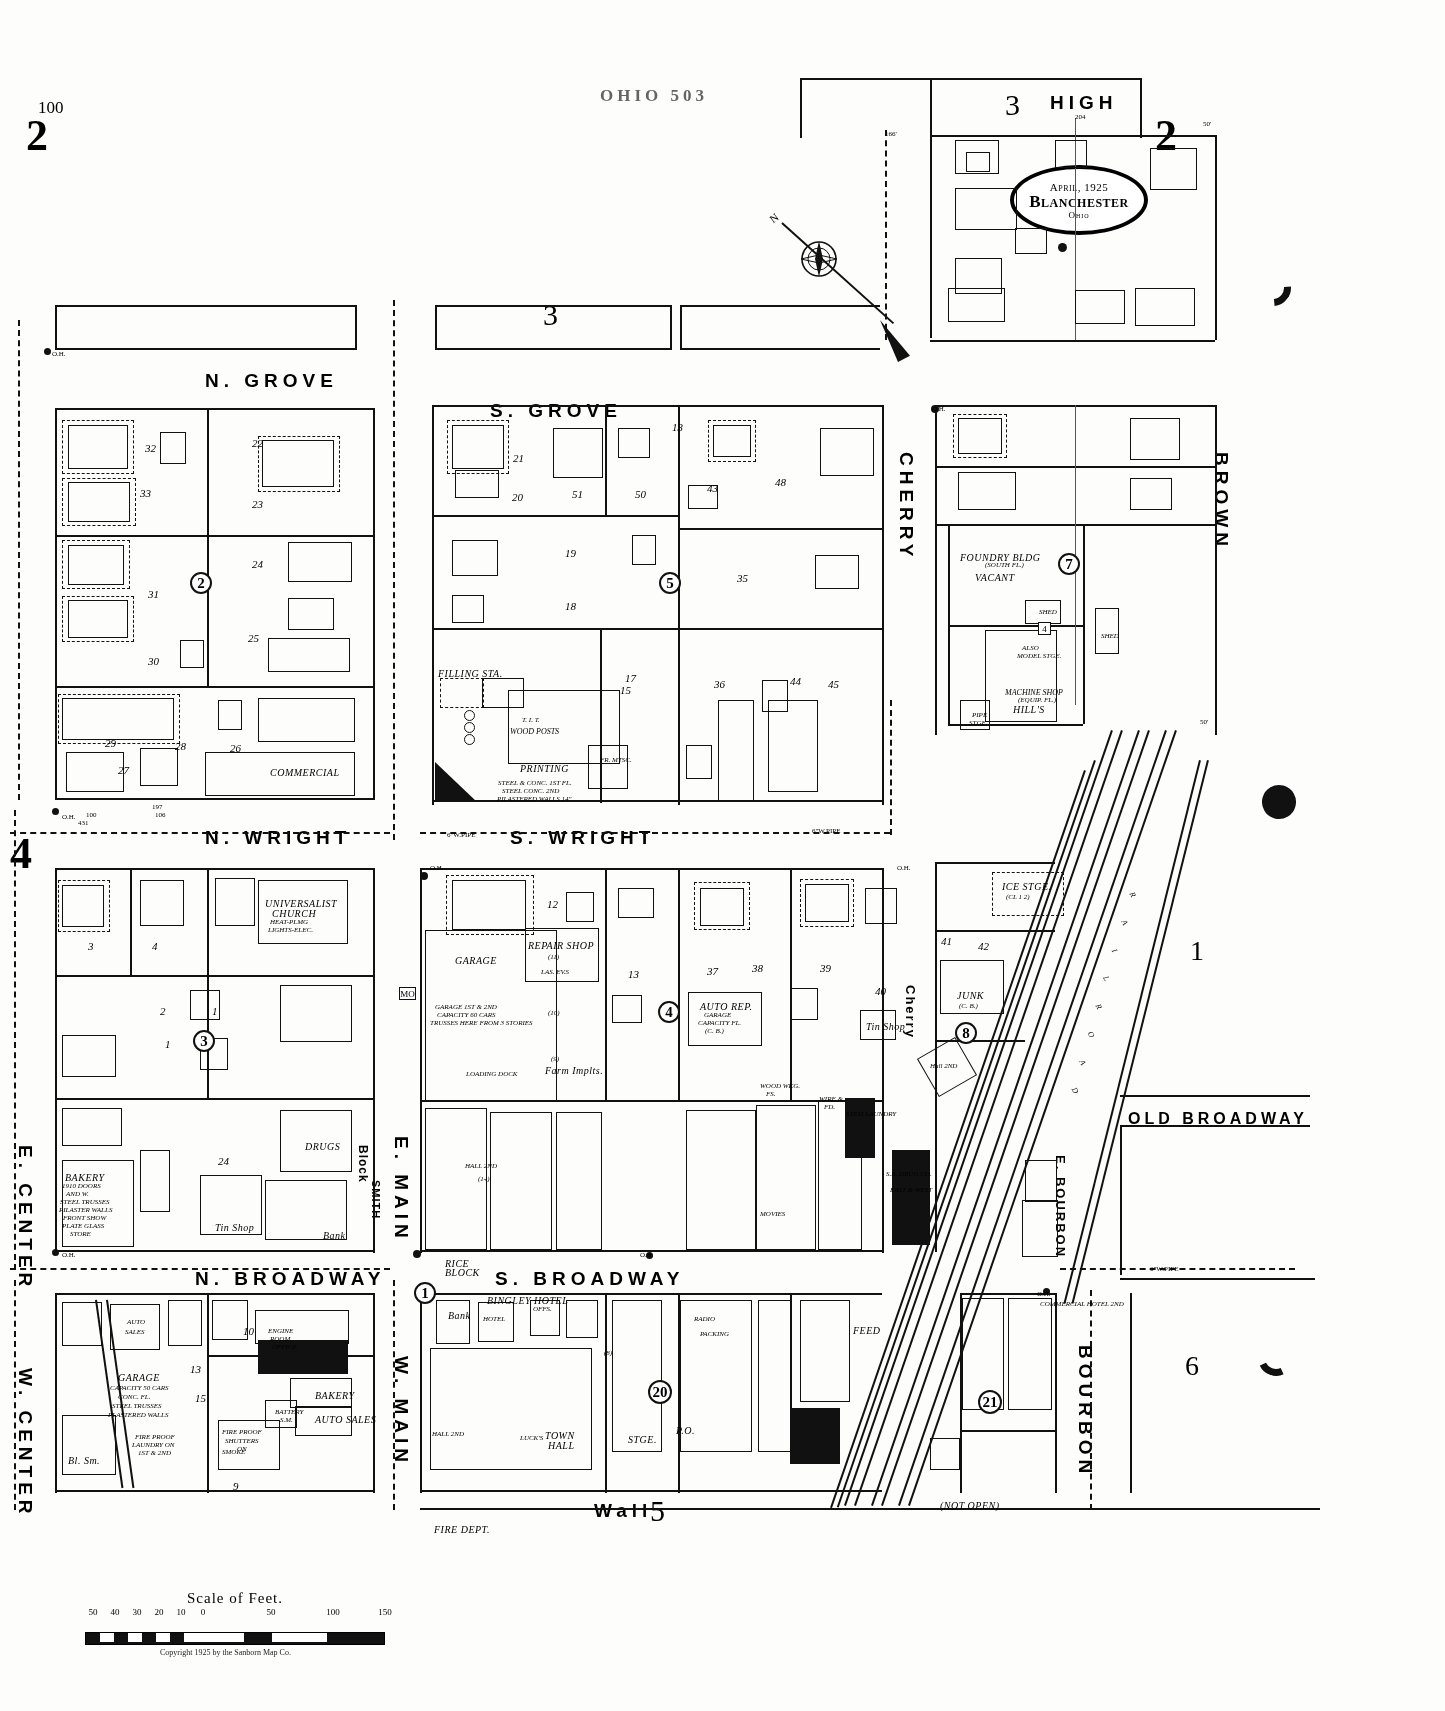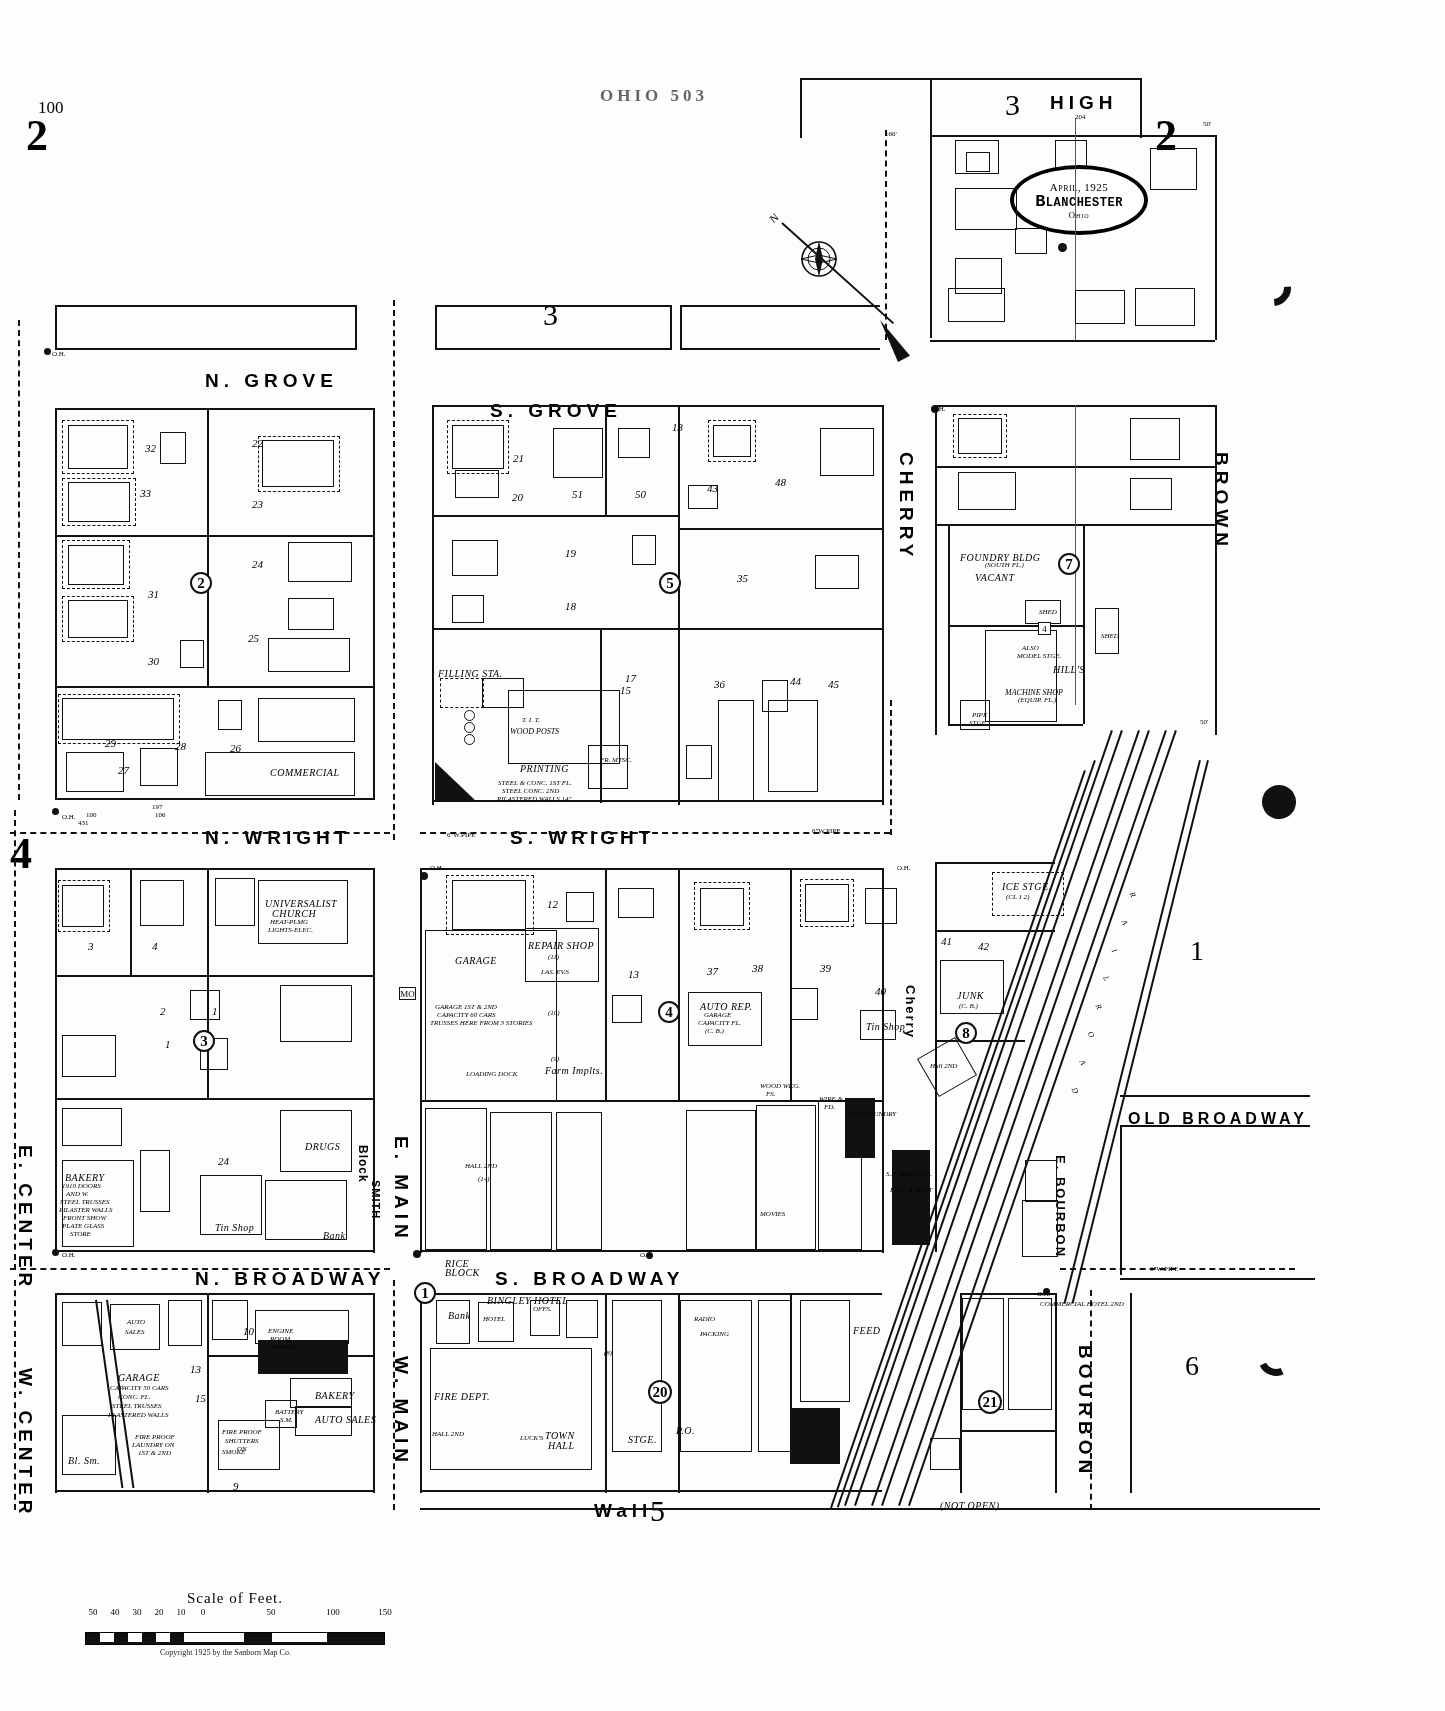--- a/index.html
+++ b/index.html
@@ -46,21 +46,21 @@
             font-family:"Liberation Serif",serif;font-size:9px;
             display:flex;align-items:center;justify-content:center;background:#fff;}
 
   
   #cartouche{position:absolute;left:1010px;top:165px;width:130px;height:62px;
     border:4px solid #000;border-radius:50%/50%;
     display:flex;flex-direction:column;align-items:center;justify-content:center;
     background:#fff;}
   #cartouche .c-date{font-family:"Liberation Serif",serif;font-size:11px;
     font-variant:small-caps;letter-spacing:.5px;}
-  #cartouche .c-city{font-family:Liberation Mono, monospace;font-size:17px;
+  #cartouche .c-city{font-family:Liberation Serif, serif;font-size:17px;
     font-variant:small-caps;font-weight:bold;letter-spacing:.5px;line-height:1;}
   #cartouche .c-state{font-family:"Liberation Serif",serif;font-size:9px;
     font-variant:small-caps;letter-spacing:1px;}
 
   
   #stamp{position:absolute;left:600px;top:86px;font-family:"Liberation Serif",serif;
     font-weight:bold;font-size:17px;letter-spacing:4px;color:#2a2a2a;opacity:.72;}
 
   
   #compass{position:absolute;left:795px;top:235px;width:48px;height:48px;}
@@ -459,21 +459,21 @@
       <div class="lbl hand-xs" style="left: 502px; top: 787px;">STEEL CONC. 2ND</div>
       <div class="lbl hand-xs" style="left: 497px; top: 795px;">PILASTERED WALLS 14"</div>
       <div class="lbl hand-xs" style="left: 600px; top: 756px;">FR. MTSC.</div>
       <div class="lbl hand" style="left: 960px; top: 552px;">FOUNDRY BLDG</div>
       <div class="lbl hand-xs" style="left: 985px; top: 561px;">(SOUTH FL.)</div>
       <div class="lbl hand" style="left: 975px; top: 572px;">VACANT</div>
       <div class="lbl hand-xs" style="left: 1039px; top: 608px;">SHED</div>
       <div class="lbl hand-xs" style="left: 1101px; top: 632px;">SHED</div>
       <div class="lbl hand-xs" style="left: 1022px; top: 644px;">ALSO</div>
       <div class="lbl hand-xs" style="left: 1017px; top: 652px;">MODEL STGE.</div>
-      <div class="lbl hand" style="left: 1013px; top: 664px; margin-left: 40px;">HILL'S</div>
+      <div class="lbl hand" style="left: 1013px; top: 704px;">HILL'S</div>
       <div class="lbl hand-sm" style="left: 1005px; top: 688px;">MACHINE SHOP</div>
       <div class="lbl hand-xs" style="left: 1018px; top: 696px;">(EQUIP. FL.)</div>
       <div class="lbl hand-xs" style="left: 972px; top: 711px;">PIPE</div>
       <div class="lbl hand-xs" style="left: 969px; top: 719px;">STGE.</div>
       <div class="lbl hand" style="left: 265px; top: 898px;">UNIVERSALIST</div>
       <div class="lbl hand" style="left: 272px; top: 908px;">CHURCH</div>
       <div class="lbl hand-xs" style="left: 270px; top: 918px;">HEAT-PLMG</div>
       <div class="lbl hand-xs" style="left: 268px; top: 926px;">LIGHTS-ELEC.</div>
       <div class="lbl hand" style="left: 528px; top: 940px;">REPAIR SHOP</div>
       <div class="lbl hand-xs" style="left: 548px; top: 953px;">(11)</div>
@@ -521,21 +521,21 @@
       <div class="lbl hand-xs" style="left: 483px; top: 1315px;">HOTEL</div>
       <div class="lbl hand-xs" style="left: 694px; top: 1315px;">RADIO</div>
       <div class="lbl hand-xs" style="left: 700px; top: 1330px;">PACKING</div>
       <div class="lbl hand" style="left: 853px; top: 1325px;">FEED</div>
       <div class="lbl hand-xs" style="left: 604px; top: 1349px;">(8)</div>
       <div class="lbl hand" style="left: 676px; top: 1425px;">P.O.</div>
       <div class="lbl hand-xs" style="left: 520px; top: 1434px;">LUCK'S</div>
       <div class="lbl hand" style="left: 545px; top: 1430px;">TOWN</div>
       <div class="lbl hand" style="left: 548px; top: 1440px;">HALL</div>
       <div class="lbl hand-xs" style="left: 432px; top: 1430px;">HALL 2ND</div>
-      <div class="lbl hand" style="left: 434px; top: 1391px;">FIRE DEPT.</div>
+      <div class="lbl hand" style="left: 434px; top: 1524px;">FIRE DEPT.</div>
       <div class="lbl hand" style="left: 628px; top: 1434px;">STGE.</div>
       <div class="lbl hand-xs" style="left: 1040px; top: 1300px;">COMMERCIAL HOTEL 2ND</div>
       <div class="lbl hand" style="left: 940px; top: 1500px;">(NOT  OPEN)</div>
       <div class="lbl hand-xs" style="left: 127px; top: 1318px;">AUTO</div>
       <div class="lbl hand-xs" style="left: 125px; top: 1328px;">SALES</div>
       <div class="lbl hand" style="left: 118px; top: 1372px;">GARAGE</div>
       <div class="lbl hand-xs" style="left: 110px; top: 1384px;">CAPACITY 50 CARS</div>
       <div class="lbl hand-xs" style="left: 118px; top: 1393px;">CONC.   FL.</div>
       <div class="lbl hand-xs" style="left: 112px; top: 1402px;">STEEL TRUSSES</div>
       <div class="lbl hand-xs" style="left: 108px; top: 1411px;">PLASTERED WALLS</div>

